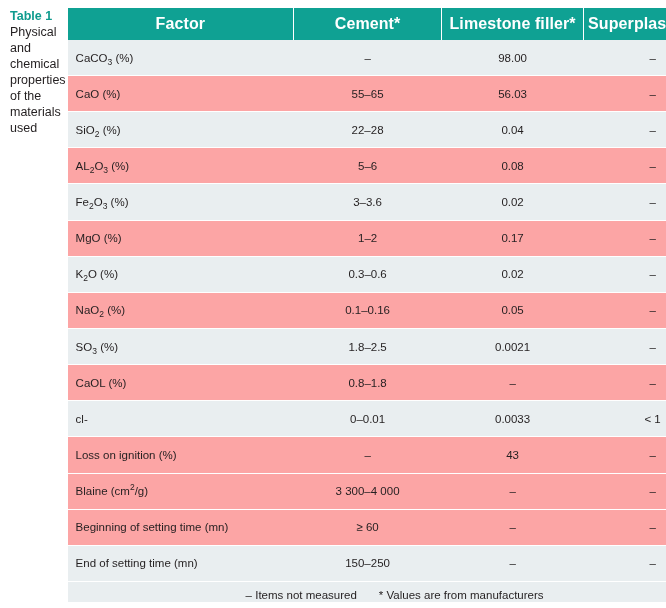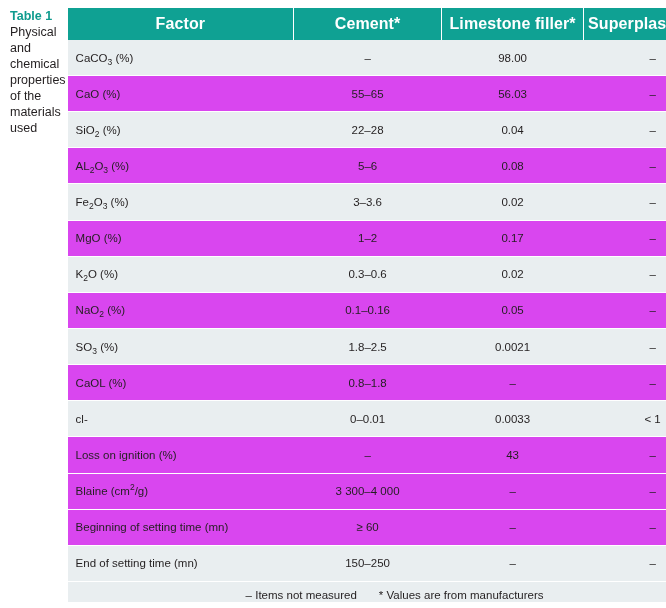--- a/index.html
+++ b/index.html
@@ -64,21 +64,21 @@
     vertical-align: middle;
   }
   tbody tr td:first-child {
     text-align: left;
     margin-left: 44px;
   }
   tbody td.val {
     text-align: center;
   }
   tbody tr.odd td { background: #e9eef0; }
-  tbody tr.even td { background: #d946ef; }
+  tbody tr.even td { background: #fca5a5; }
 
   tfoot td {
     background: #e9eef0;
     text-align: center;
     padding: 7px 4px 1px 4px;
     font-size: 11.5px;
     border-top: 1px solid #ffffff;
   }
   tfoot .gap { display: inline-block; width: 22px; }
 

